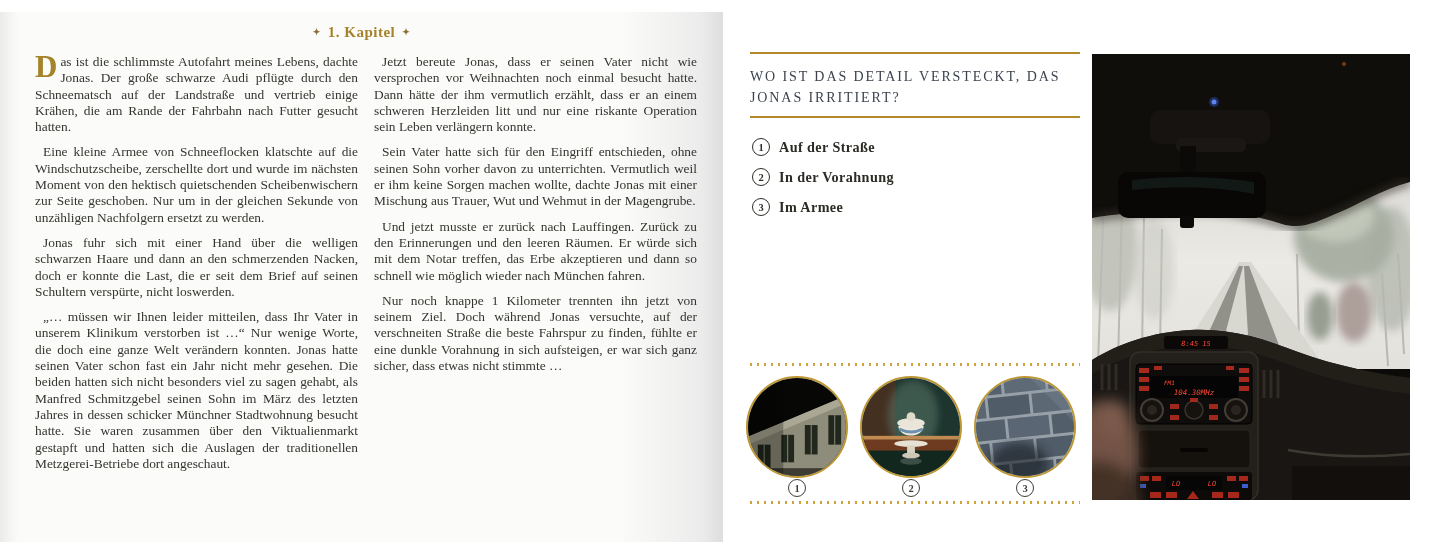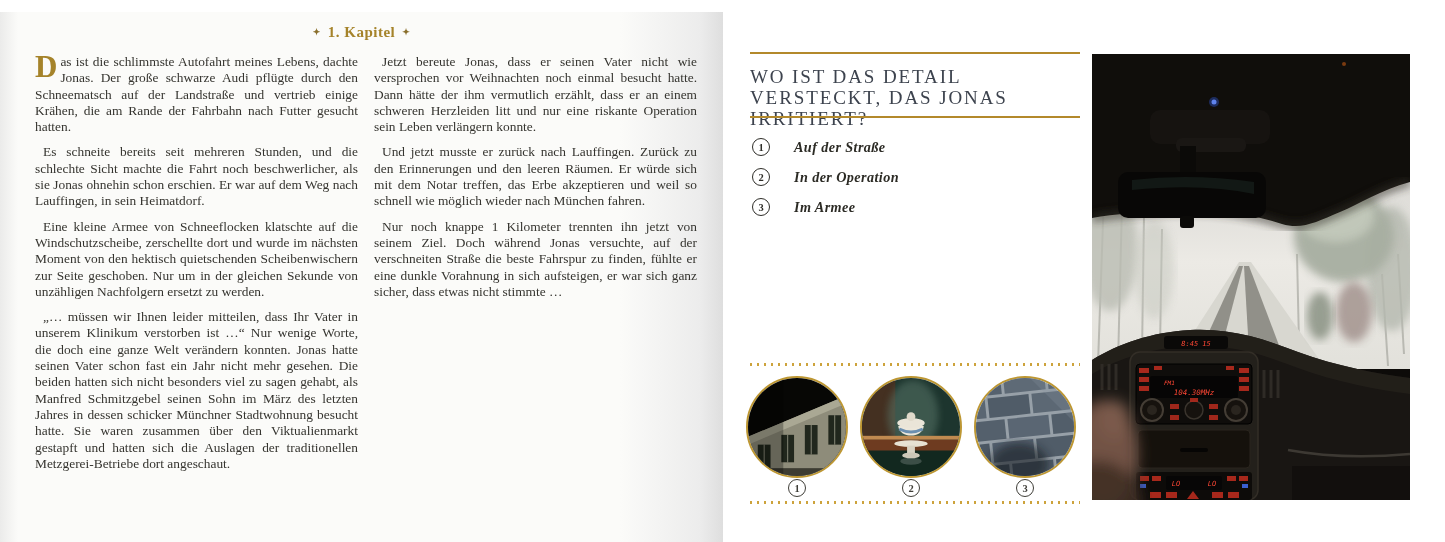--- a/index.html
+++ b/index.html
@@ -18,27 +18,27 @@
   .col p{margin:0 0 9px 0;text-indent:8px;}
   .col p.first{text-indent:0;}
   .dropcap{float:left;font-size:31px;line-height:25px;font-weight:bold;color:#a5832a;
            padding-right:3px;font-family:"Liberation Serif",serif;}
 
   
   .quiz{position:absolute;left:750px;top:0;width:330px;height:542px;}
   .rule{position:absolute;left:0;width:330px;height:2px;background:#b3892b;}
   .rule.r1{top:52px;} .rule.r2{top:116px;}
   .question{position:absolute;left:0;top:66px;width:332px;color:#3d434e;
-    font-size:19px;letter-spacing:1.9px;line-height:21px;font-weight:normal;}
+    font-size:14px;letter-spacing:1.9px;line-height:21px;font-weight:normal;}
   .options{position:absolute;left:2px;top:138px;width:328px;}
   .option{display:flex;align-items:center;margin-bottom:12px;cursor:pointer;}
   .num-circle{display:inline-flex;align-items:center;justify-content:center;flex:0 0 auto;
     width:16px;height:16px;border:1.6px solid #2e2d28;border-radius:50%;
     font-size:10.5px;font-weight:bold;color:#2e2d28;}
-  .option .label{margin-left:24px;font-size:14.2px;font-weight:bold;color:#2c2b25;letter-spacing:.4px;font-style:italic;}
+  .option .label{margin-left:9px;font-size:14.2px;font-weight:bold;color:#2c2b25;letter-spacing:.4px;}
   .dotline{position:absolute;left:0;width:330px;height:3px;
     background-image:repeating-linear-gradient(to right,#cda33c 0 2px,transparent 2px 7px);}
   .dotline.d1{top:363px;} .dotline.d2{top:501px;}
   .thumbs{position:absolute;left:-4px;top:376px;width:330px;display:flex;justify-content:space-between;}
   .thumb{width:98px;height:98px;border-radius:50%;overflow:hidden;border:2px solid #bd9733;
          box-sizing:content-box;cursor:pointer;}
   .thumb svg{display:block;}
   .thumb-nums{position:absolute;left:-4px;top:479px;width:330px;display:flex;justify-content:space-between;}
   .thumb-nums .slot{width:102px;display:flex;justify-content:center;}
   .thumb-nums .num-circle{border-color:#3f3e38;color:#3f3e38;}
@@ -53,45 +53,46 @@
 
 <div id="root">
 
   <div class="left-page">
     <div class="chapter-header">
       <span class="ornament">✦</span><span>1. Kapitel</span><span class="ornament">✦</span>
     </div>
     <div class="columns">
       <div class="col" id="col1">
           <p class="first"><span class="dropcap">D</span>as ist die schlimmste Autofahrt meines Lebens, dachte Jonas. Der große schwarze Audi pflügte durch den Schneematsch auf der Landstraße und vertrieb einige Krähen, die am Rande der Fahrbahn nach Futter gesucht hatten.</p>
-          <p>Es schneite bereits seit mehreren Stunden, und die schlechte Sicht machte die Fahrt noch beschwerlicher, als sie Jonas ohnehin schon erschien. Er war auf dem Weg nach Lauffingen, in sein Heimatdorf.</p>
           <p>Eine kleine Armee von Schneeflocken klatschte auf die Windschutzscheibe, zerschellte dort und wurde im nächsten Moment von den hektisch quietschenden Scheibenwischern zur Seite geschoben. Nur um in der gleichen Sekunde von unzähligen Nachfolgern ersetzt zu werden.</p>
+          <p>Jonas fuhr sich mit einer Hand über die welligen schwarzen Haare und dann an den schmerzenden Nacken, doch er konnte die Last, die er seit dem Brief auf seinen Schultern verspürte, nicht loswerden.</p>
           <p>„… müssen wir Ihnen leider mitteilen, dass Ihr Vater in unserem Klinikum verstorben ist …“ Nur wenige Worte, die doch eine ganze Welt verändern konnten. Jonas hatte seinen Vater schon fast ein Jahr nicht mehr gesehen. Die beiden hatten sich nicht besonders viel zu sagen gehabt, als Manfred Schmitzgebel seinen Sohn im März des letzten Jahres in dessen schicker Münchner Stadtwohnung besucht hatte. Sie waren zusammen über den Viktualienmarkt gestapft und hatten sich die Auslagen der traditionellen Metzgerei-Betriebe dort angeschaut.</p>
         </div>
       <div class="col" id="col2">
           <p>Jetzt bereute Jonas, dass er seinen Vater nicht wie versprochen vor Weihnachten noch einmal besucht hatte. Dann hätte der ihm vermutlich erzählt, dass er an einem schweren Herzleiden litt und nur eine riskante Operation sein Leben verlängern konnte.</p>
-          <p>Und jetzt musste er zurück nach Lauffingen. Zurück zu den Erinnerungen und den leeren Räumen. Er würde sich mit dem Notar treffen, das Erbe akzeptieren und weil so schnell wie möglich wieder nach München fahren.</p>
+          <p>Sein Vater hatte sich für den Eingriff entschieden, ohne seinen Sohn vorher davon zu unterrichten. Vermutlich weil er ihm keine Sorgen machen wollte, dachte Jonas mit einer Mischung aus Trauer, Wut und Wehmut in der Magengrube.</p>
+          <p>Und jetzt musste er zurück nach Lauffingen. Zurück zu den Erinnerungen und den leeren Räumen. Er würde sich mit dem Notar treffen, das Erbe akzeptieren und dann so schnell wie möglich wieder nach München fahren.</p>
           <p>Nur noch knappe 1 Kilometer trennten ihn jetzt von seinem Ziel. Doch während Jonas versuchte, auf der verschneiten Straße die beste Fahrspur zu finden, fühlte er eine dunkle Vorahnung in sich aufsteigen, er war sich ganz sicher, dass etwas nicht stimmte …</p>
         </div>
     </div>
   </div>
 
   <div class="quiz">
     <div class="rule r1"></div>
     <div class="question">WO IST DAS DETAIL VERSTECKT, DAS JONAS IRRITIERT?</div>
     <div class="rule r2"></div>
 
     <div class="options">
       <div class="option">
         <span class="num-circle">1</span>
         <span class="label">Auf der Straße</span>
       </div>
       <div class="option">
         <span class="num-circle">2</span>
-        <span class="label">In der Operation</span>
+        <span class="label">In der Vorahnung</span>
       </div>
       <div class="option">
         <span class="num-circle">3</span>
         <span class="label">Im Armee</span>
       </div>
     </div>
 
     <div class="dotline d1"></div>
 
     <div class="thumbs">

